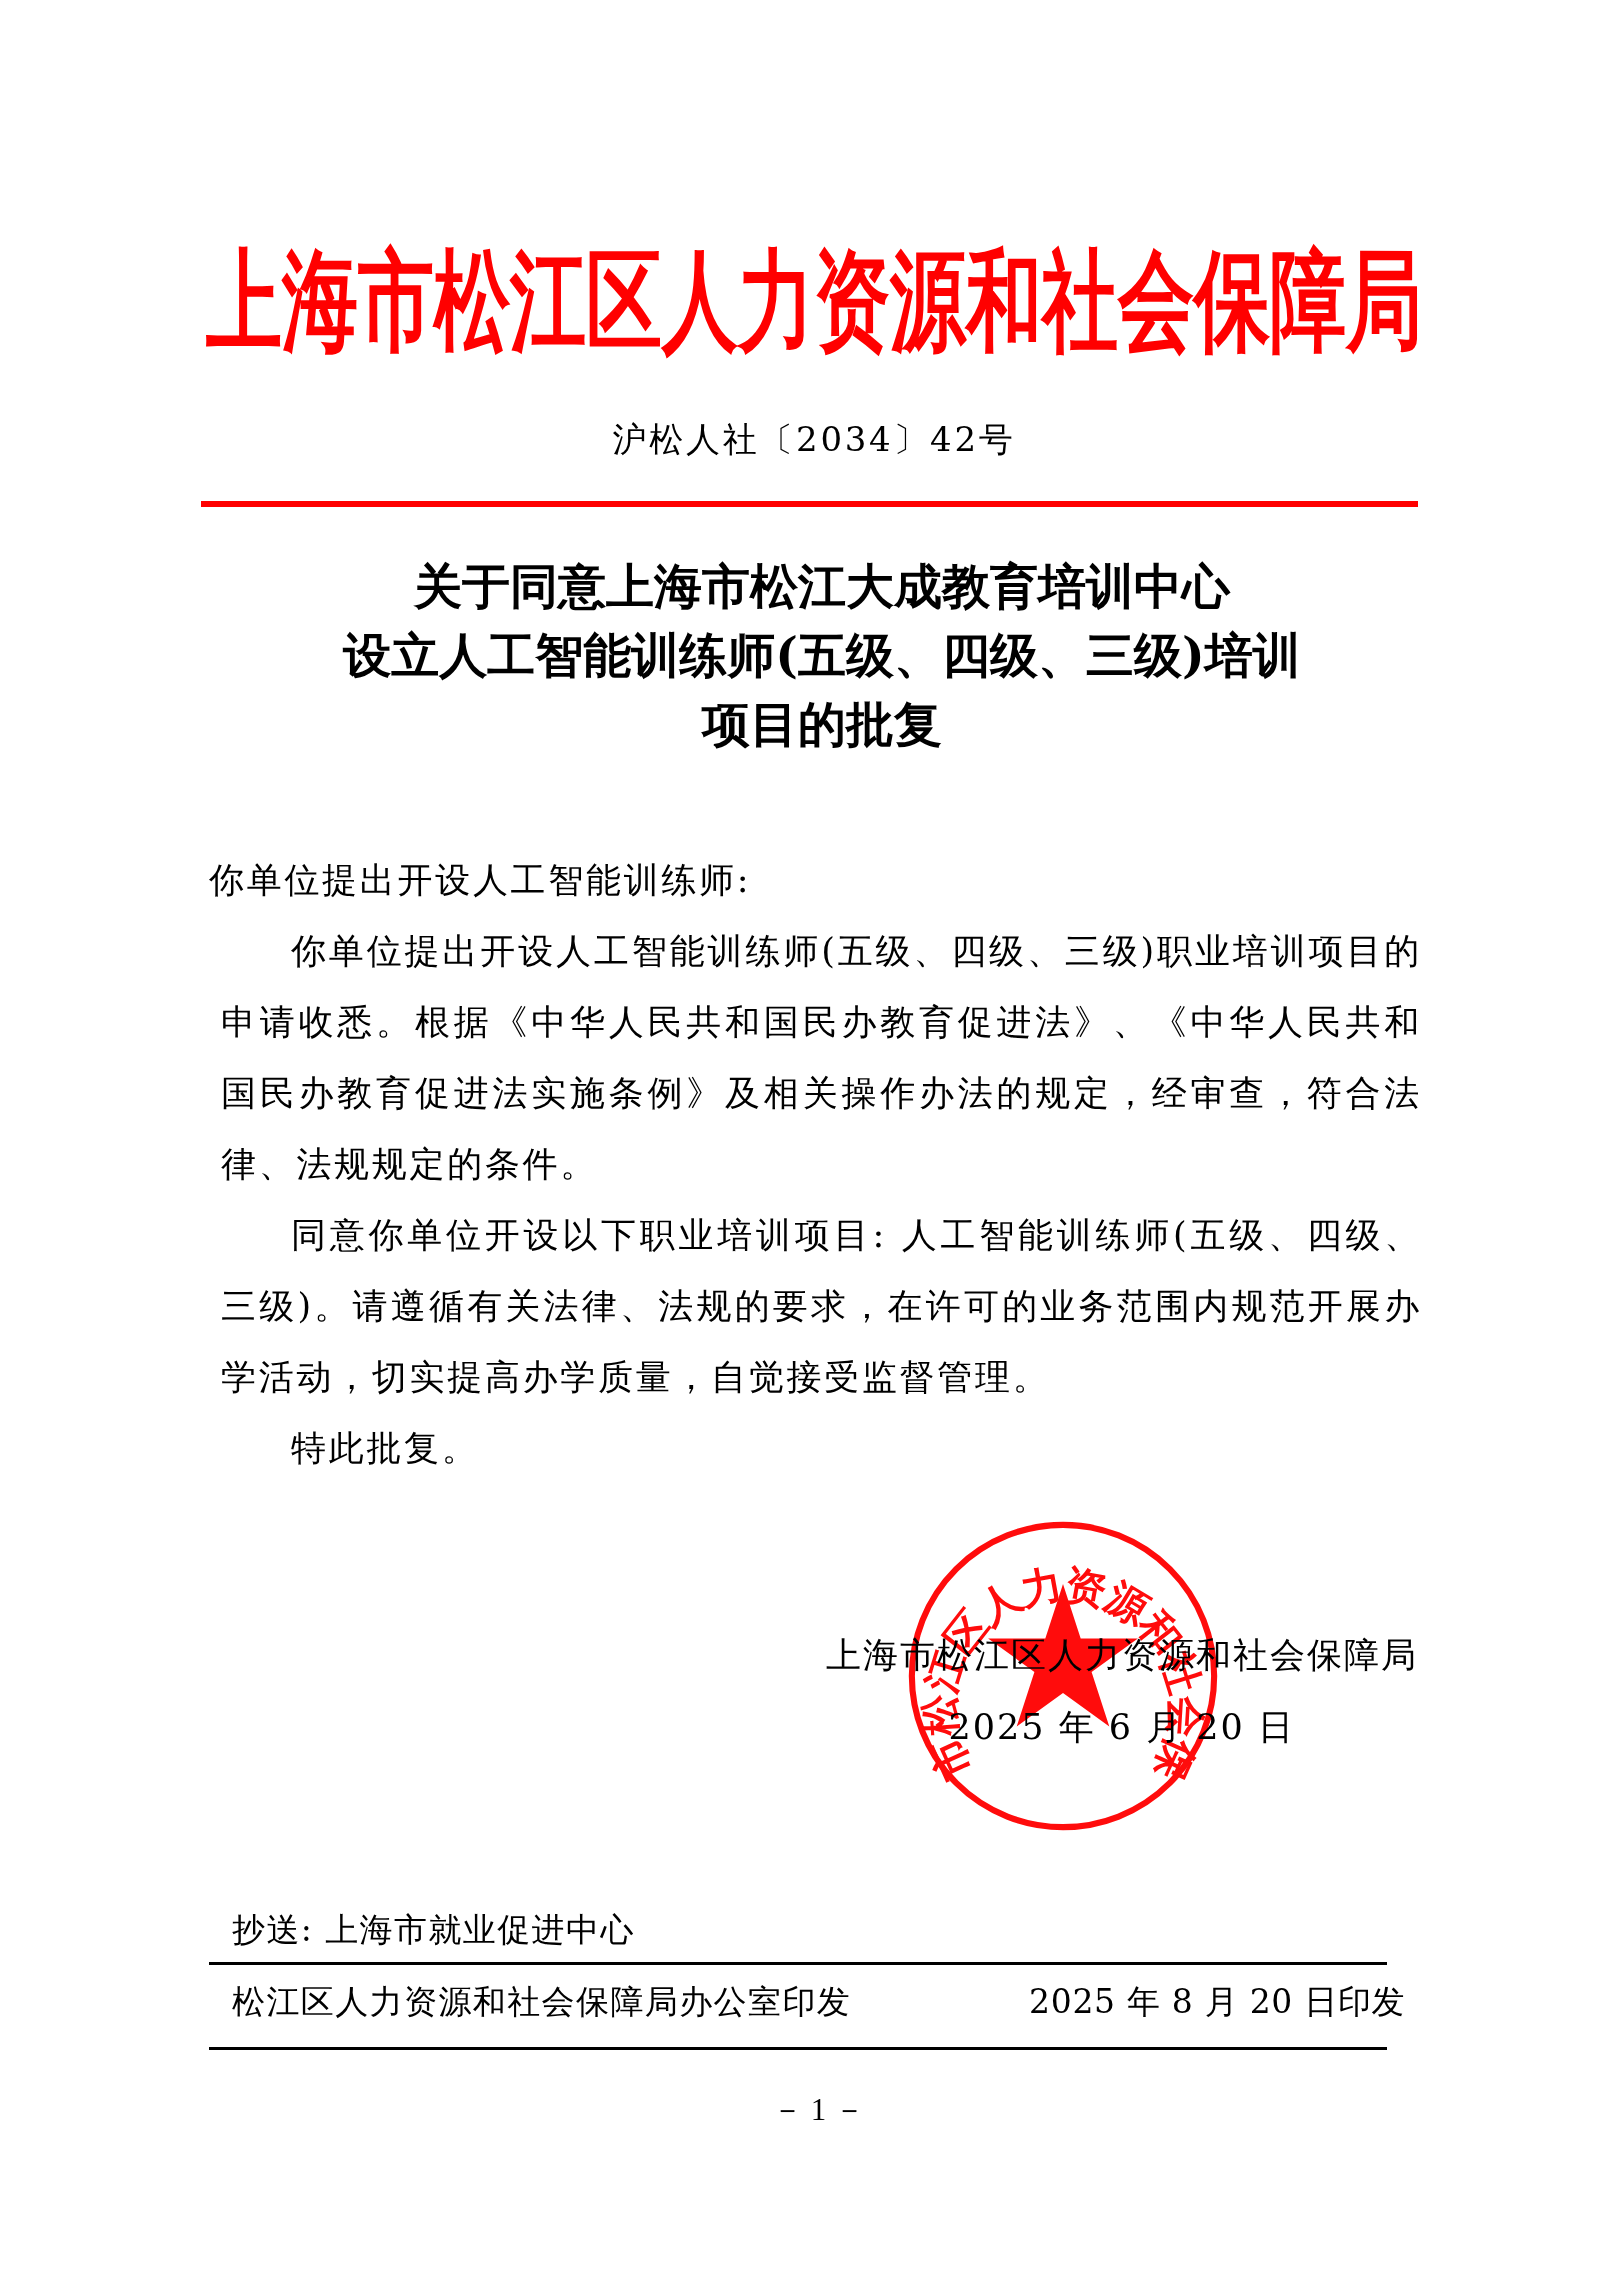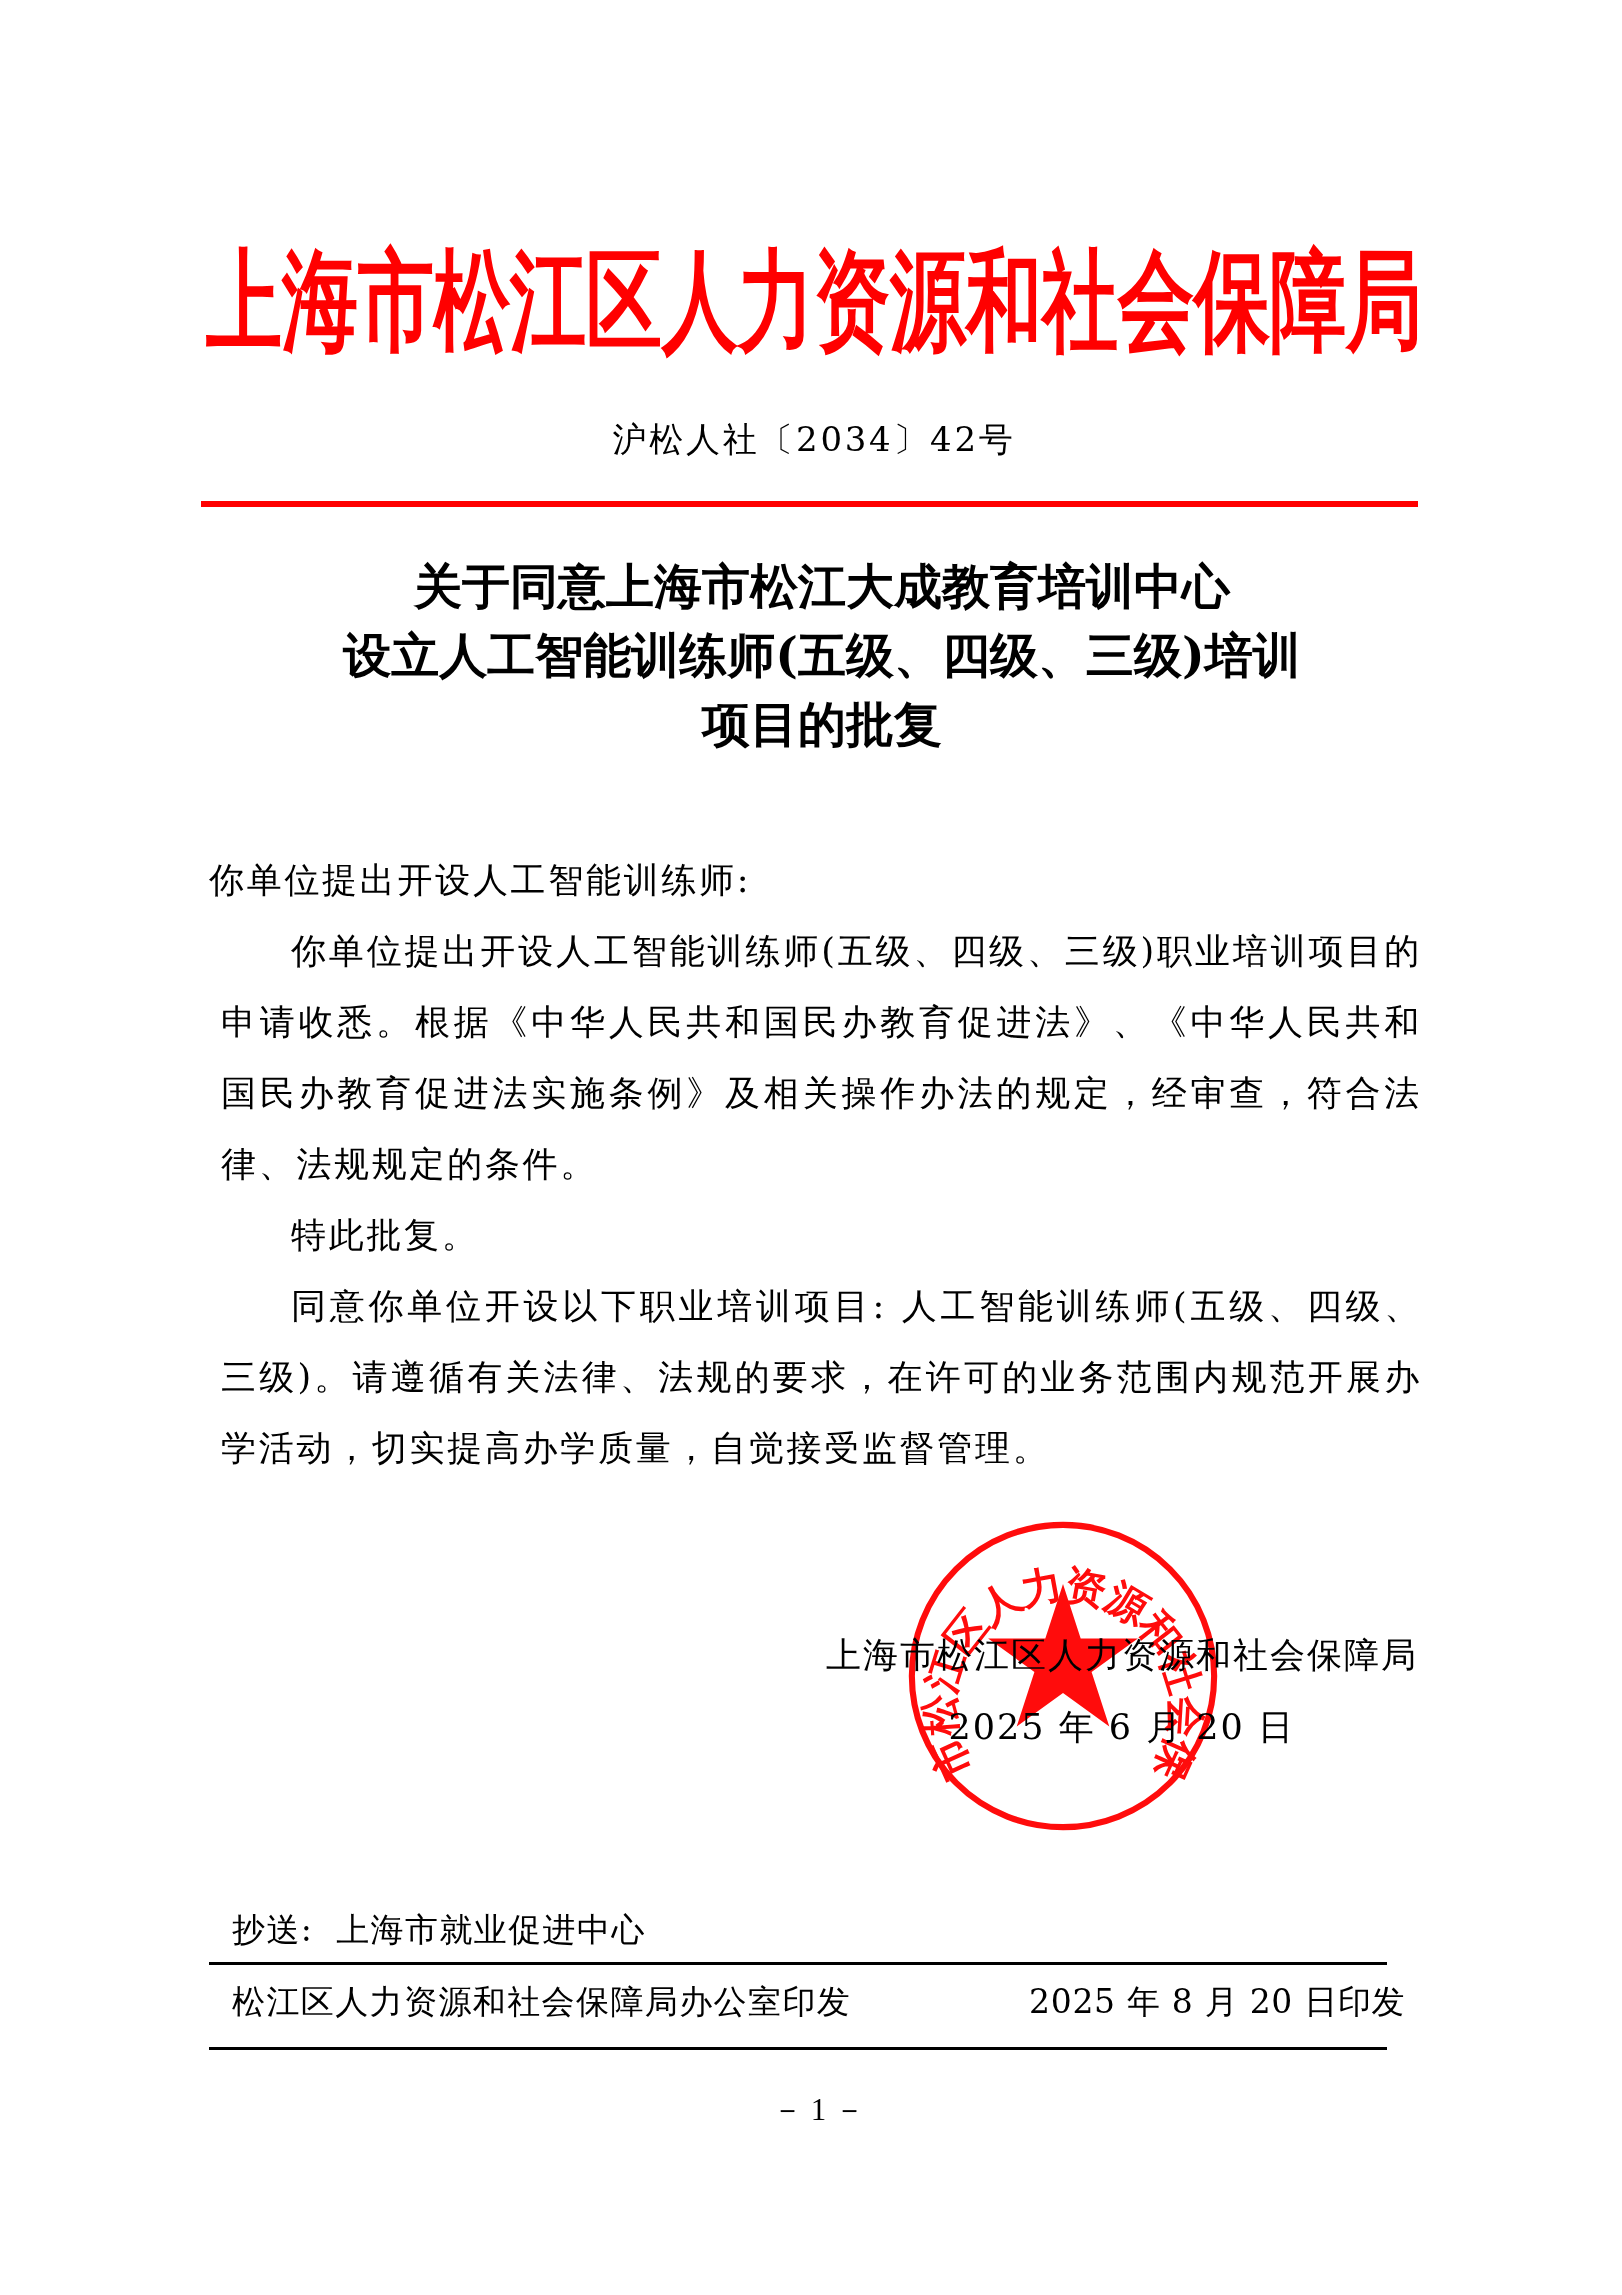--- a/index.html
+++ b/index.html
@@ -176,43 +176,43 @@
 
 <div class="abs heading">
   <div>关于同意上海市松江大成教育培训中心</div>
   <div>设立人工智能训练师(五级、四级、三级)培训</div>
   <div>项目的批复</div>
 </div>
 
 <div class="abs body-text">
   <p>你单位提出开设人工智能训练师:</p>
   <p class="indent">你单位提出开设人工智能训练师(五级、四级、三级)职业培训项目的申请收悉。根据《中华人民共和国民办教育促进法》、《中华人民共和国民办教育促进法实施条例》及相关操作办法的规定，经审查，符合法律、法规规定的条件。</p>
+  <p class="indent">同意你单位开设以下职业培训项目: 人工智能训练师(五级、四级、三级)。请遵循有关法律、法规的要求，在许可的业务范围内规范开展办学活动，切实提高办学质量，自觉接受监督管理。</p>
   <p class="indent">特此批复。</p>
-  <p class="indent">同意你单位开设以下职业培训项目: 人工智能训练师(五级、四级、三级)。请遵循有关法律、法规的要求，在许可的业务范围内规范开展办学活动，切实提高办学质量，自觉接受监督管理。</p>
 </div>
 
 <div class="abs seal">
   <svg width="320" height="320" viewBox="0 0 470 470">
     <defs>
       <path id="sealArc" d="M 95 360 A 160 160 0 1 1 375 360" fill="none"></path>
     </defs>
     <circle cx="235" cy="235" r="222" fill="none" stroke="#ff0000" stroke-width="9"></circle>
     <text font-family="DejaVu Sans, Liberation Sans, sans-serif" font-size="60" fill="#ff0000" font-weight="bold" letter-spacing="-2">
       <textPath href="#sealArc" startOffset="50%" text-anchor="middle">上海市松江区人力资源和社会保障局</textPath>
     </text>
     <polygon fill="#ff0000" points="235,100 261,180 345,180 277,229 303,309 235,260 167,309 193,229 125,180 209,180"></polygon>
   </svg>
 </div>
 
 <div class="abs sig-org">上海市松江区人力资源和社会保障局</div>
 <div class="abs sig-date">2025 年 6 月 20 日</div>
 
 <div class="abs cc">
   <span>抄送:</span>
-  <span style="margin-left:11px;">上海市就业促进中心</span>
+  <span style="">上海市就业促进中心</span>
 </div>
 <div class="abs fline top"></div>
 <div class="abs issuer">松江区人力资源和社会保障局办公室印发</div>
 <div class="abs issue-date">2025 年 8 月 20 日印发</div>
 <div class="abs fline bottom"></div>
 
 <div class="abs pageno">－ 1 －</div>
 
 
 </body></html>

